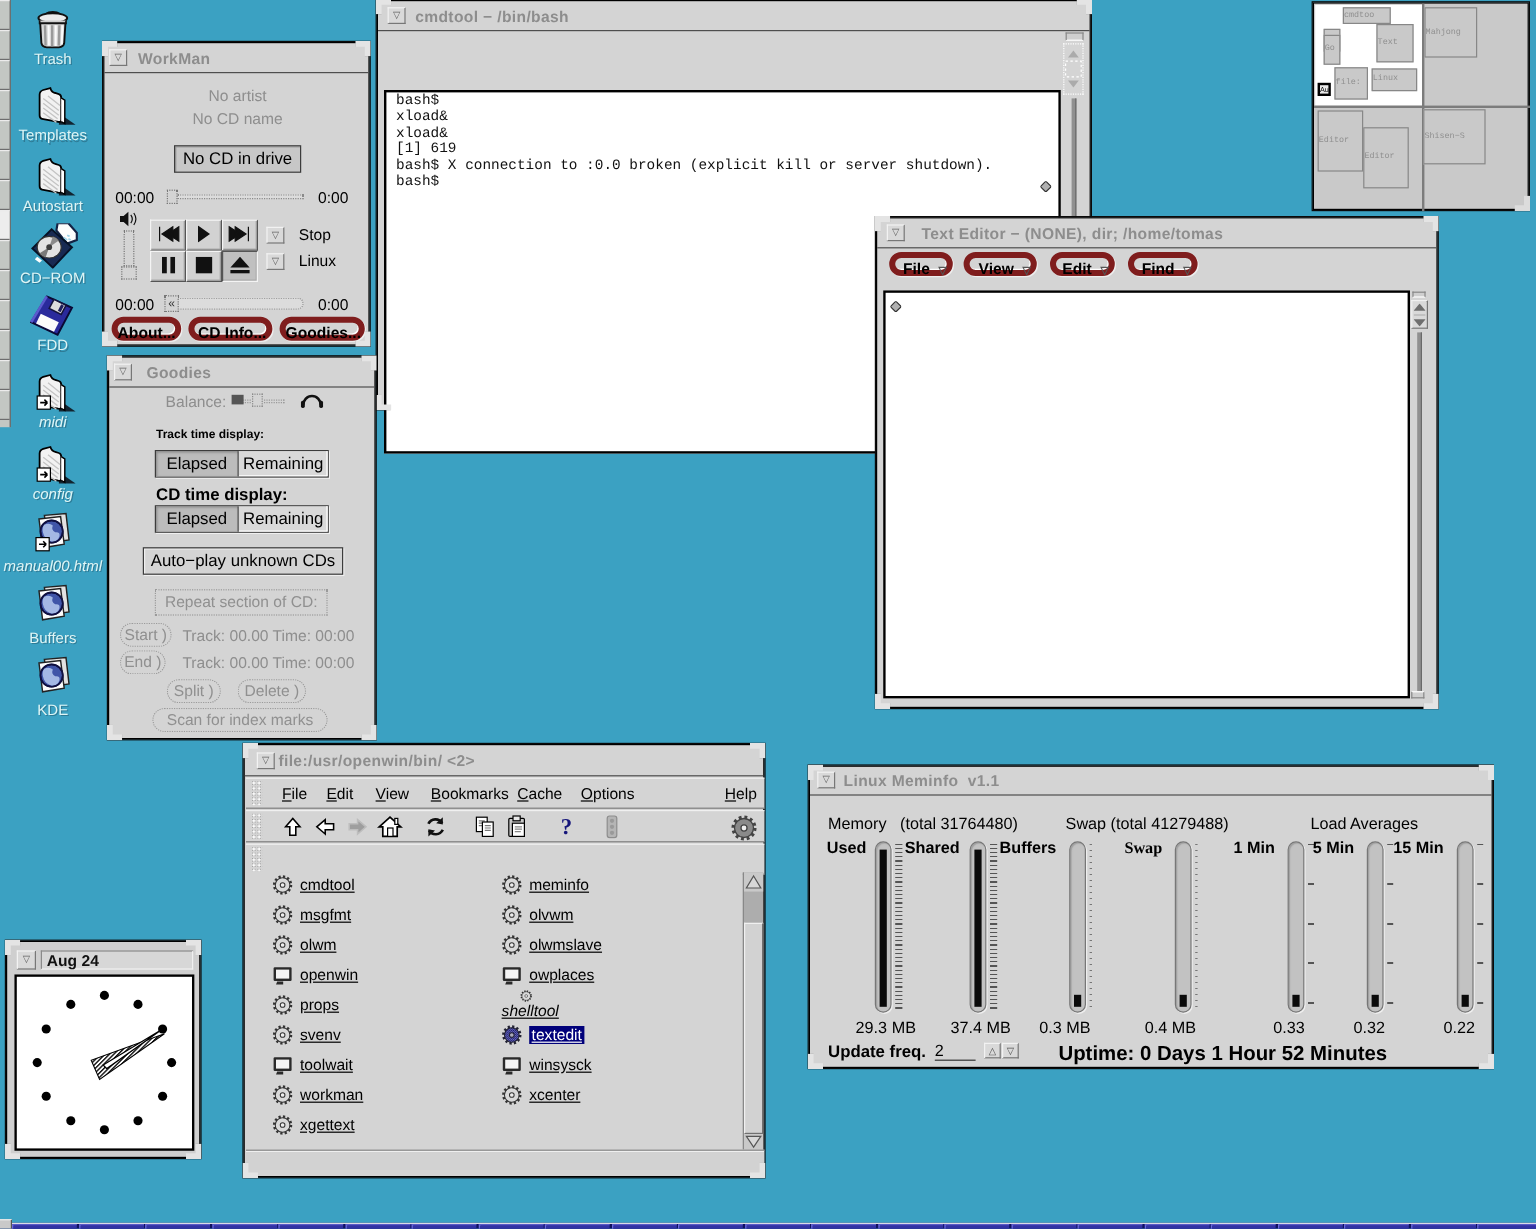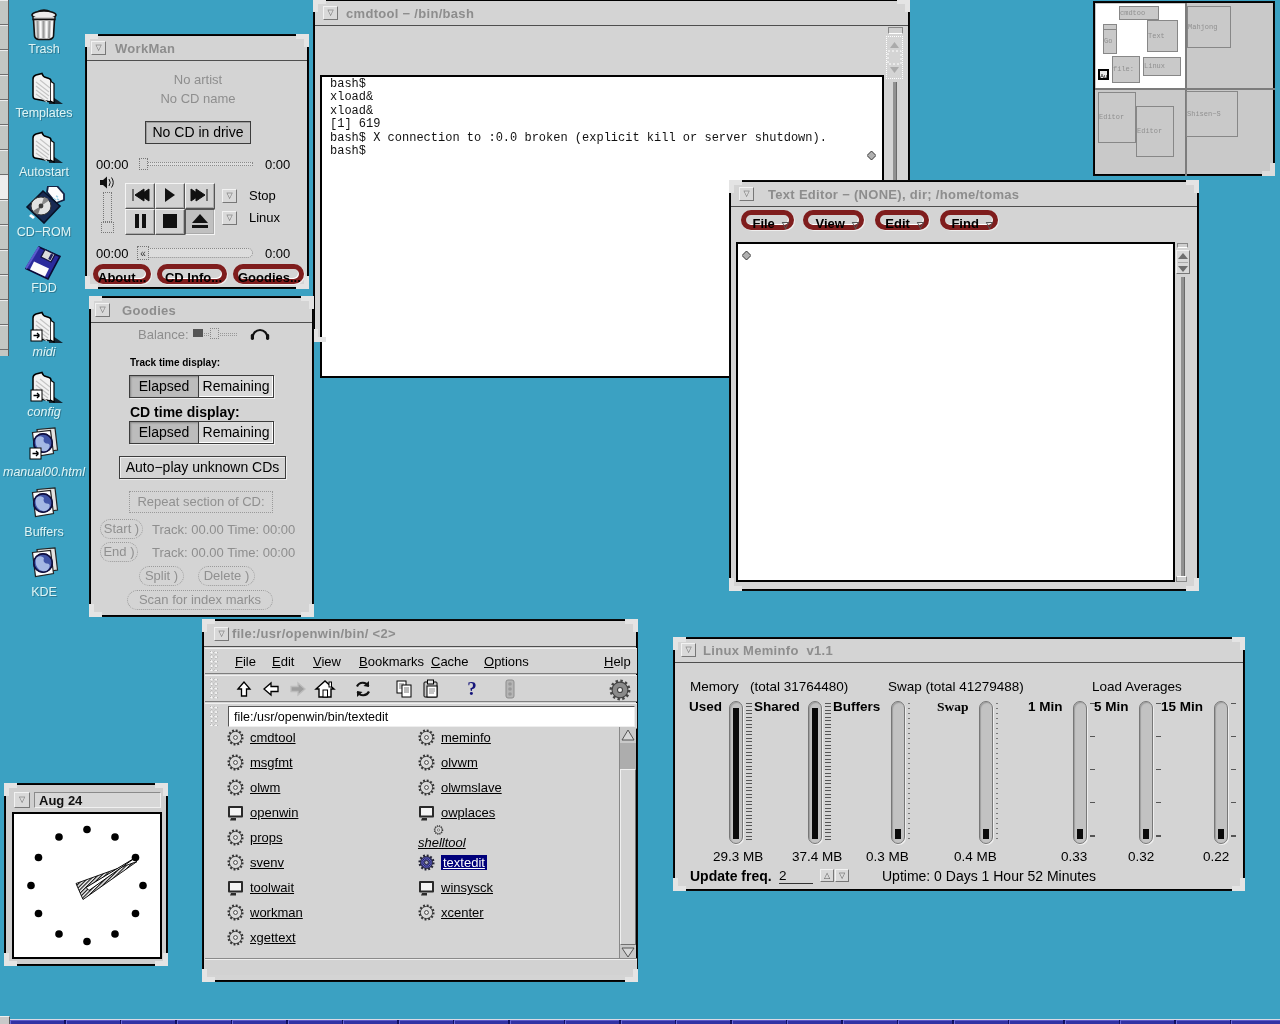--- a/index.html
+++ b/index.html
@@ -400,21 +400,20 @@
           <circle cx="6" cy="15" r="1.8" fill="#999"></circle>
         </svg></div>
       <div style="position: absolute; top: 3px; left: 404px;"><svg width="22" height="22" viewBox="0 0 20 20">
           <circle cx="10" cy="10" r="7.2" fill="#8a8a8a" stroke="#444" stroke-width="1"></circle>
           <circle cx="10" cy="10" r="8.2" fill="none" stroke="#444" stroke-width="2.6" stroke-dasharray="2.15,2.15"></circle>
           <circle cx="10" cy="10" r="2.3" fill="#eee" stroke="#444"></circle>
         </svg></div>
     </div>
  <div class="krow" style="top:82px;height:26px;">
   <div class="grip"></div>
-  <div style="position:absolute;left:23px;top:2px;width:407px;height:21px;background:#fff;border:1px solid;border-color:#555 #eee #eee #555;font-size:12.5px;line-height:20px;padding-left:5px;color:#000;">file:/usr/openwin/bin/textedit</div>
  </div>
  <div id="klist" style="position:absolute;left:1px;top:106px;width:414px;height:231px;background:#d4d4d4;">
       <div class="krowi" style="left: 22px; top: -2px;">
         <svg width="17" height="17" viewBox="0 0 20 20">
           <circle cx="10" cy="10" r="7.2" fill="#d9d9d9" stroke="#333" stroke-width="1"></circle>
           <circle cx="10" cy="10" r="8.2" fill="none" stroke="#333" stroke-width="2.6" stroke-dasharray="2.15,2.15"></circle>
           <circle cx="10" cy="10" r="2.3" fill="#eee" stroke="#333"></circle>
         </svg>
         <span class="klink" style="">cmdtool</span>
       </div>
@@ -620,21 +619,21 @@
       <div class="gtube" style="left: 539px; top: 62px;">
         <div class="gfill" style="bottom: 4px; height: 10px;"></div>
       </div>
       <div style="position: absolute; top: 64px; height: 138px; left: 556px; width: 5px; background-image: repeating-linear-gradient(rgb(85, 85, 85) 0px, rgb(85, 85, 85) 1.5px, transparent 1.5px, transparent 33px);"></div>
       <div class="gval" style="left: 528px;">0.22</div>
     </div>
  <div style="position:absolute;left:15px;top:229px;font-size:14px;font-weight:bold;">Update freq.</div>
  <div style="position:absolute;left:104px;top:229px;width:34px;font-size:13.5px;border-bottom:1px solid #333;">2</div>
  <div style="position:absolute;left:145px;top:230px;width:14px;height:13px;background:#d9d9d9;border:1px solid;border-color:#f2f2f2 #777 #777 #f2f2f2;color:#555;font-size:8px;line-height:12px;text-align:center;">△</div>
  <div style="position:absolute;left:160px;top:230px;width:14px;height:13px;background:#d9d9d9;border:1px solid;border-color:#f2f2f2 #777 #777 #f2f2f2;color:#555;font-size:8px;line-height:12px;text-align:center;">▽</div>
- <div style="position:absolute;left:207px;top:229px;font-size:14px;">Uptime: 0 Days 1 Hour 52 Minutes</div>
+ <div style="position:absolute;left:207px;top:229px;font-size:17px;font-weight:bold;">Uptime: 0 Days 1 Hour 52 Minutes</div>
  <div class="corner c-nw"></div>
     <div class="corner c-ne"></div>
     <div class="corner c-sw"></div>
     <div class="corner c-se"></div>
 </div>
 
 <div class="win" id="clock" style="left:5px;top:784px;width:162px;height:181px;background:#cfcfcf;">
  <div class="mbtn" style="left:8px;top:7px;width:16px;height:16px;line-height:14px;"></div>
  <div style="position:absolute;left:28px;top:7px;width:127px;height:16px;background:#d7d7d7;border:1px solid;border-color:#8a8a8a #f0f0f0 #f0f0f0 #8a8a8a;font-weight:bold;font-size:13px;line-height:15px;padding-left:4px;color:#111;">Aug 24</div>
  <div class="white" style="left:6px;top:27px;width:150px;height:147px;">

